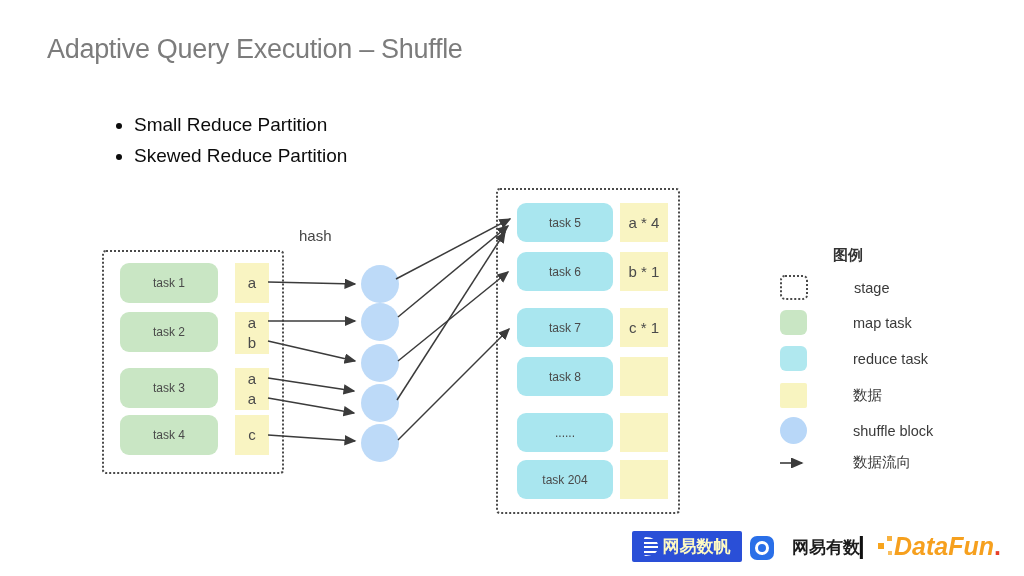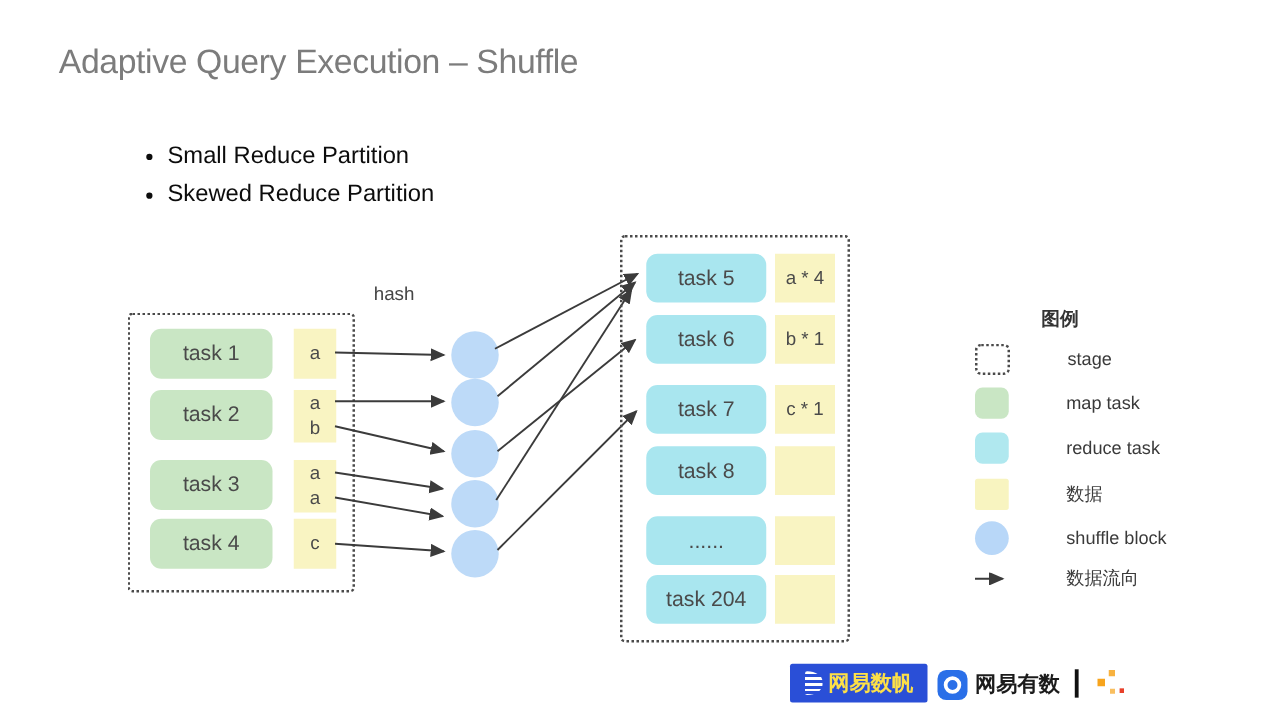--- a/index.html
+++ b/index.html
@@ -15,21 +15,21 @@
     position:absolute;left:112px;top:114px;margin:0;padding:0 0 0 22px;
     font-size:19px;color:#0c0c0c;
   }
   .bullets li{margin-bottom:9px;line-height:22px;}
   .hash{position:absolute;left:299px;top:227px;font-size:15px;color:#454545;}
   .stage-box{position:absolute;border:2px dotted #4a4a4a;border-radius:4px;background:transparent;}
   .stage-left{left:102px;top:250px;width:178px;height:220px;}
   .stage-right{left:496px;top:188px;width:180px;height:322px;}
   .task{
     position:absolute;display:flex;align-items:center;justify-content:center;
-    font-size:17px;color:#4a4a4a;border-radius:9px;
+    font-size:12px;color:#4a4a4a;border-radius:9px;
   }
   .green{background:#c9e6c4;width:98px;height:40px;left:120px;}
   .cyan{background:#a9e6ef;width:96px;height:39px;left:517px;}
   .ycell{
     position:absolute;background:#f9f4c2;display:flex;flex-direction:column;
     align-items:center;justify-content:center;color:#4a4a4a;
   }
   .ydata{left:235px;width:34px;font-size:15px;line-height:20px;}
   .yres{left:620px;width:48px;height:39px;font-size:15px;}
   .circle{position:absolute;left:361px;width:38px;height:38px;border-radius:50%;background:#bddaf8;}
@@ -40,29 +40,29 @@
   .sw-stage{border:2px dotted #4a4a4a;border-radius:5px;width:24px;height:21px;background:#fff;}
   .sw-green{background:#c9e6c4;}
   .sw-cyan{background:#b0e8ef;}
   .sw-yellow{background:#f8f4c0;border-radius:2px;}
   .sw-circle{background:#b8d7f8;border-radius:50%;width:27px;height:27px;}
   .lrow .llabel{margin-left:46px;font-size:14.5px;color:#3a3a3a;white-space:nowrap;}
   
   .shufan{
     position:absolute;left:632px;top:531px;width:110px;height:31px;background:#2a4fd7;
     border-radius:2px;display:flex;align-items:center;justify-content:center;gap:5px;
-    color:#fde047;font-weight:700;font-size:17px;
+    color:#fef9c3;font-weight:700;font-size:17px;
   }
   .shufan-icon{
     width:14px;height:19px;flex:none;
     background:repeating-linear-gradient(to bottom,#ffffff 0 2.2px,rgba(255,255,255,0) 2.2px 4.6px);
     border-radius:2px 100% 100% 2px / 2px 50% 50% 2px;
   }
   .youshu{
-    position:absolute;left:750px;top:534px;height:27px;display:flex;align-items:center;gap:6px;
+    position:absolute;left:750px;top:534px;height:27px;display:flex;align-items:center;gap:18px;
     color:#1b1b1b;font-weight:700;font-size:17px;
   }
   .youshu-icon{width:24px;height:24px;border-radius:7px;background:#2a6fe8;position:relative;flex:none;}
   .youshu-icon::after{
     content:"";position:absolute;left:5px;top:5px;width:8px;height:8px;
     border:3px solid #ffffff;border-radius:50%;
   }
   .logo-sep{position:absolute;left:858px;top:532px;font-size:24px;font-weight:700;color:#101010;}
   .datafun{position:absolute;left:878px;top:533px;display:flex;align-items:flex-end;}
   .datafun-pixels{position:relative;width:16px;height:26px;flex:none;}
@@ -186,16 +186,17 @@
     <span class="youshu-icon"></span>
     <span>网易有数</span>
   </div>
   <div class="logo-sep">|</div>
   <div class="datafun">
     <span class="datafun-pixels">
       <span class="dfx1"></span>
         <span class="dfx2"></span>
         <span class="dfx3"></span>
     </span>
+    <span class="datafun-text">DataFun</span>
     <span class="datafun-dot">.</span>
   </div>
 
 </div>
 
 </body></html>

